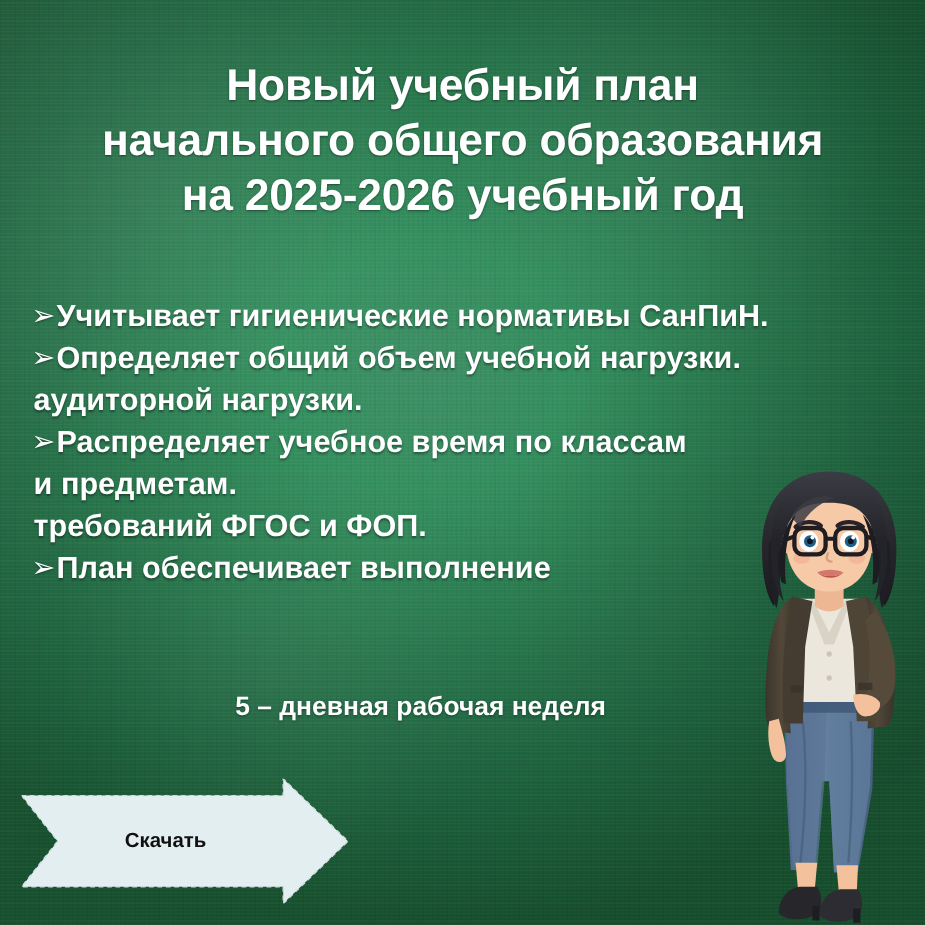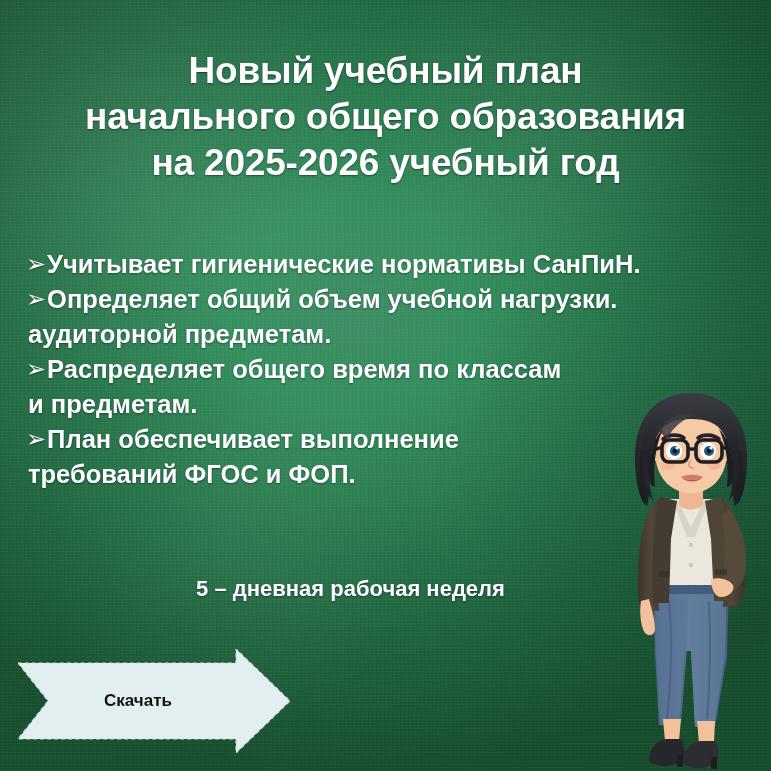--- a/index.html
+++ b/index.html
@@ -147,25 +147,25 @@
 
   <div class="layer title">
     <span class="title-line">Новый учебный план</span>
     <span class="title-line">начального общего образования</span>
     <span class="title-line">на 2025-2026 учебный год</span>
   </div>
 
   <div class="layer bullets">
     <span class="b-line"><span class="b-mark">➢</span><span>Учитывает гигиенические нормативы СанПиН.</span></span>
     <span class="b-line"><span class="b-mark">➢</span><span>Определяет общий объем учебной нагрузки.</span></span>
-    <span class="b-line cont">аудиторной предметам.</span>
-    <span class="b-line"><span class="b-mark">➢</span><span>Распределяет общего время по классам</span></span>
+    <span class="b-line cont">аудиторной нагрузки.</span>
+    <span class="b-line"><span class="b-mark">➢</span><span>Распределяет учебное время по классам</span></span>
     <span class="b-line cont"> и предметам.</span>
+    <span class="b-line cont">требований ФГОС и ФОП.</span>
     <span class="b-line"><span class="b-mark">➢</span><span>План обеспечивает выполнение</span></span>
-    <span class="b-line cont">требований ФГОС и ФОП.</span>
   </div>
 
   <div class="layer weeknote">5 – дневная рабочая неделя</div>
 
   <button class="layer download-btn">
     <svg viewBox="0 0 272 104" xmlns="http://www.w3.org/2000/svg" aria-hidden="true">
       <polygon points="0,14 30,52 0,90 218,90 218,104 272,52 218,0 218,14" fill="#e3eef0" stroke="#cfdde0" stroke-width="1.2" stroke-dasharray="4 3"></polygon>
     </svg>
     <span class="download-label">Скачать</span>
   </button>

